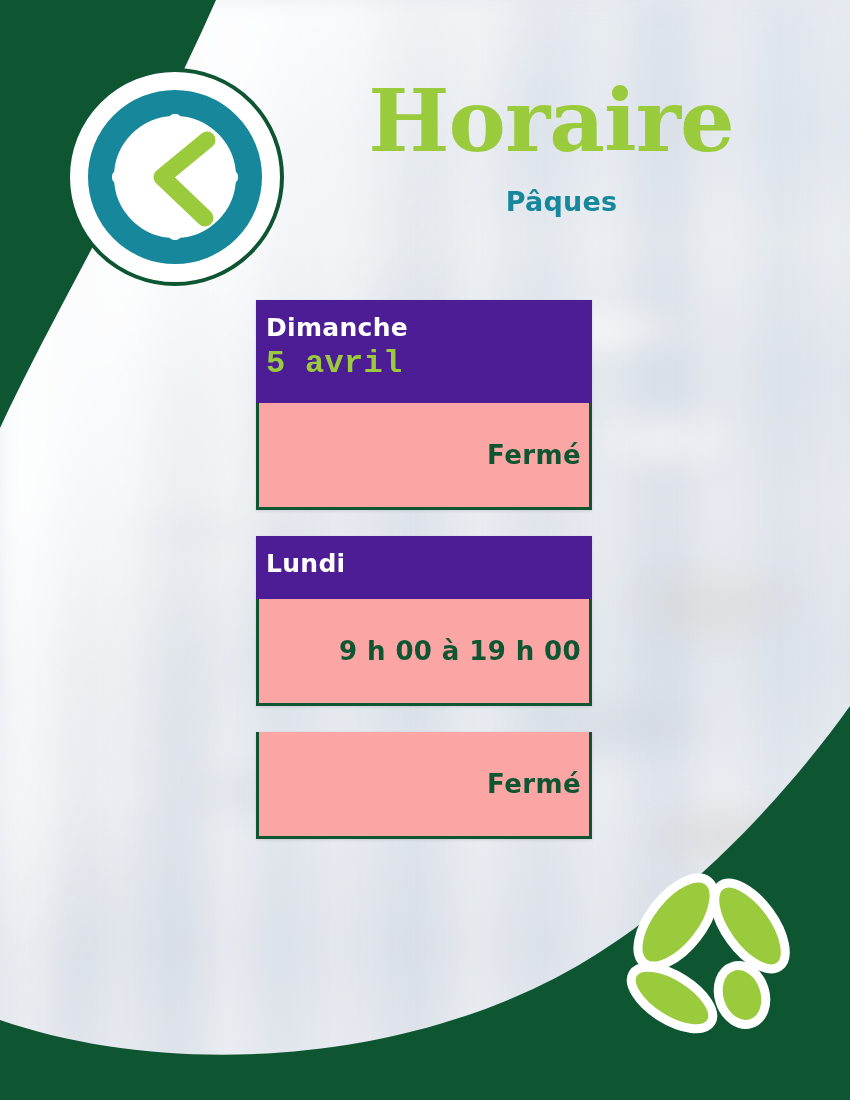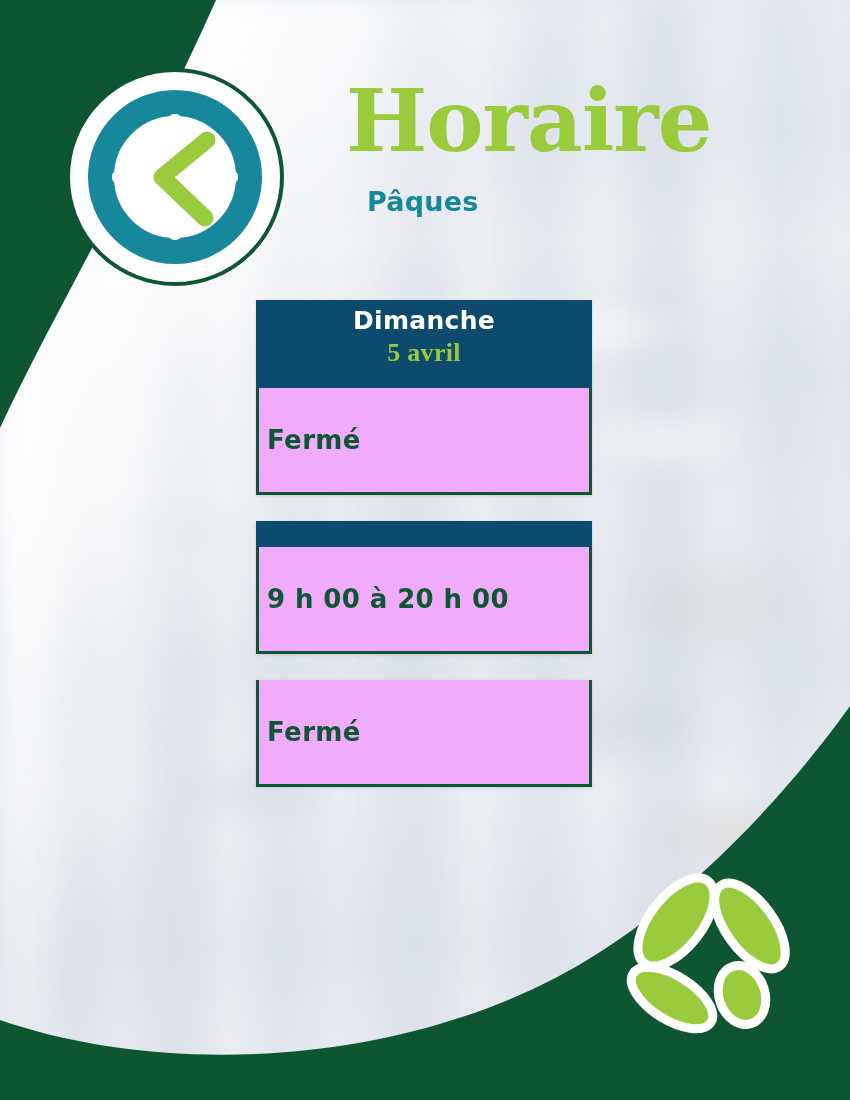--- a/index.html
+++ b/index.html
@@ -91,23 +91,24 @@
   .clock-wrap {
     position: absolute;
     left: 66px;
     top: 68px;
     width: 218px;
     height: 218px;
   }
 
   .title-block {
     position: absolute;
-    left: 346px;
+    left: 316px;
     top: 78px;
     width: 470px;
+    text-align: center;
   }
   .poster-title {
     margin: 0;
     font-family: "DejaVu Serif", serif;
     font-size: 86px;
     line-height: 1.0;
     font-weight: 700;
     color: #9ACB3C;
     letter-spacing: -1px;
   }
@@ -125,46 +126,45 @@
     position: absolute;
     left: 256px;
     top: 300px;
     width: 336px;
   }
   .card {
     margin-bottom: 26px;
     box-shadow: 0 1px 3px rgba(0,0,0,0.12);
   }
   .card-head {
-    background: #0c4a6e;
-    padding: 6px 10px 20px;
-    text-align: center;
+    background: #4c1d95;
+    padding: 13px 10px 20px;
   }
   .card-day {
     font-family: "DejaVu Sans", sans-serif;
     font-size: 25px;
     font-weight: 700;
     color: #ffffff;
     line-height: 1.22;
     letter-spacing: 0.3px;
   }
   .card-date {
-    font-family: Liberation Serif, serif;
-    font-size: 26px;
+    font-family: Liberation Mono, monospace;
+    font-size: 32px;
     font-weight: 700;
     color: #9ACB3C;
     line-height: 1.22;
     letter-spacing: 0.3px;
   }
   .card-body {
-    background: #f0abfc;
+    background: #fca5a5;
     border: 3px solid #0E5532;
     border-top: none;
     padding: 37px 8px;
-    text-align: left;
+    text-align: right;
   }
   .card-hours {
     font-family: "DejaVu Sans", sans-serif;
     font-size: 26px;
     font-weight: 700;
     color: #0E5532;
     letter-spacing: 0.4px;
   }
 
   
@@ -220,23 +220,24 @@
         <div class="card-day">Dimanche</div>
         <div class="card-date">5 avril</div>
       </div>
       <div class="card-body">
         <div class="card-hours">Fermé</div>
       </div>
     </div>
 
     <div class="card">
       <div class="card-head">
+        <div class="card-day">Lundi</div>
       </div>
       <div class="card-body">
-        <div class="card-hours">9 h 00 à 20 h 00</div>
+        <div class="card-hours">9 h 00 à 19 h 00</div>
       </div>
     </div>
 
     <div class="card">
       <div class="card-body">
         <div class="card-hours">Fermé</div>
       </div>
     </div>
 
   </div>

